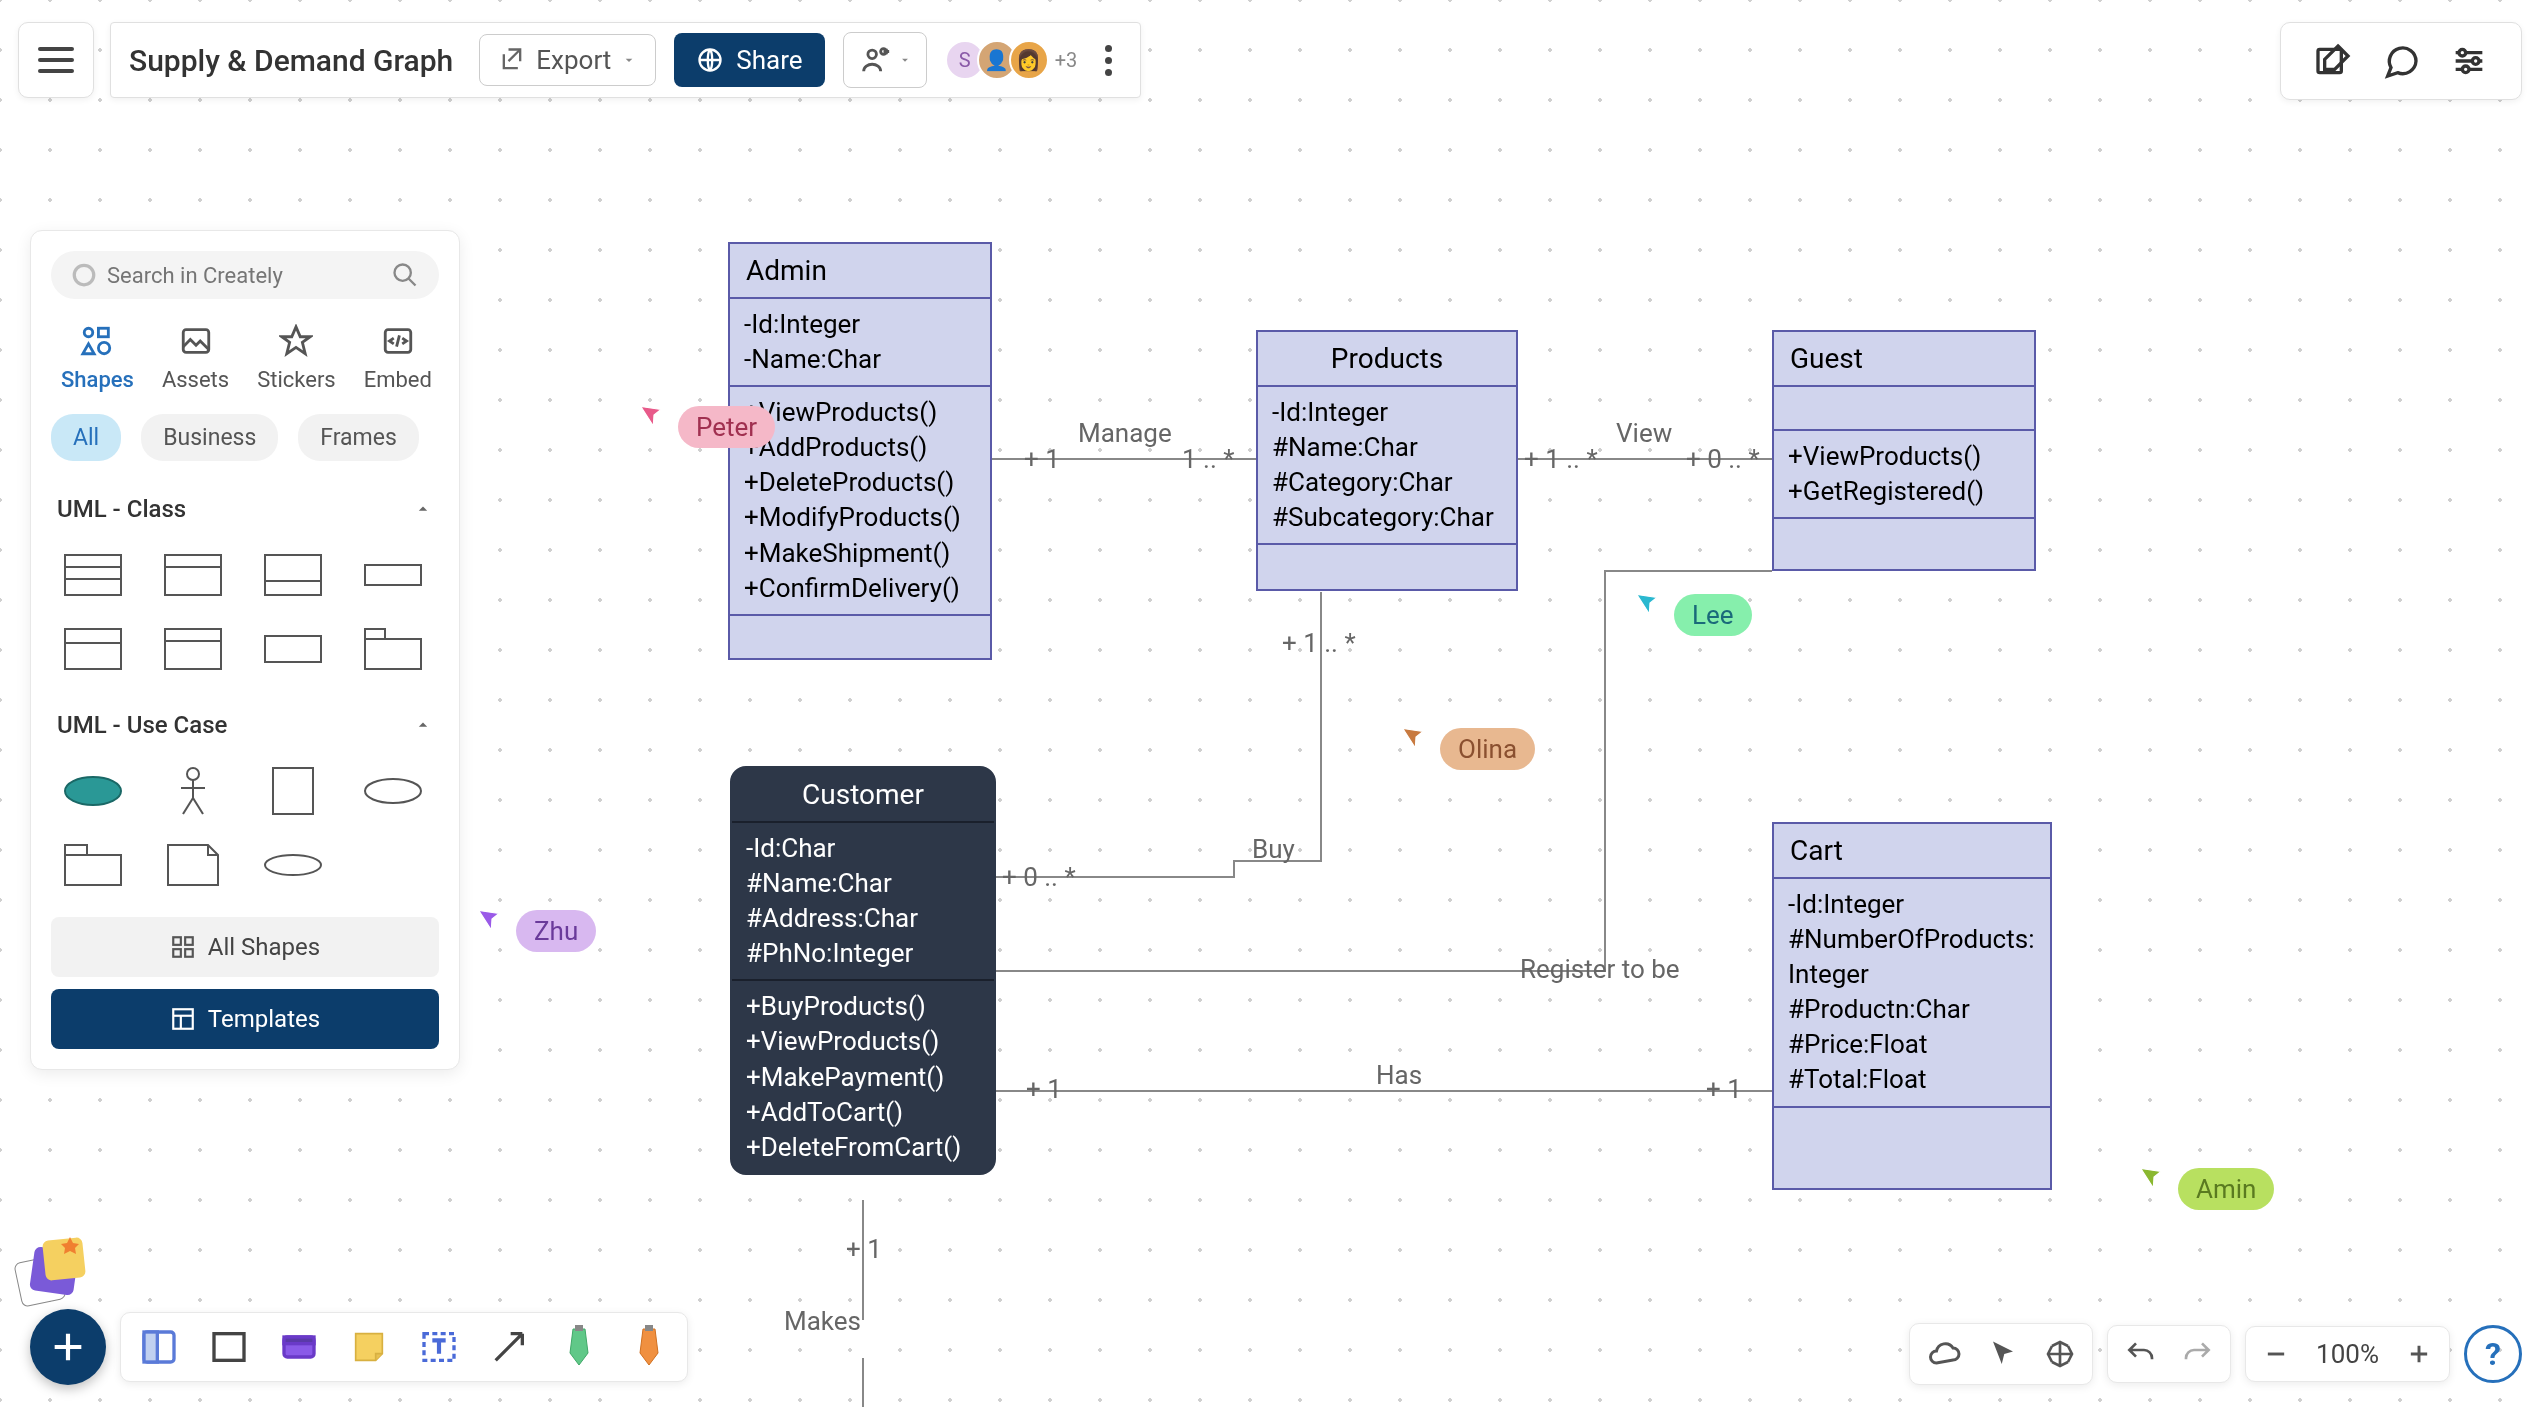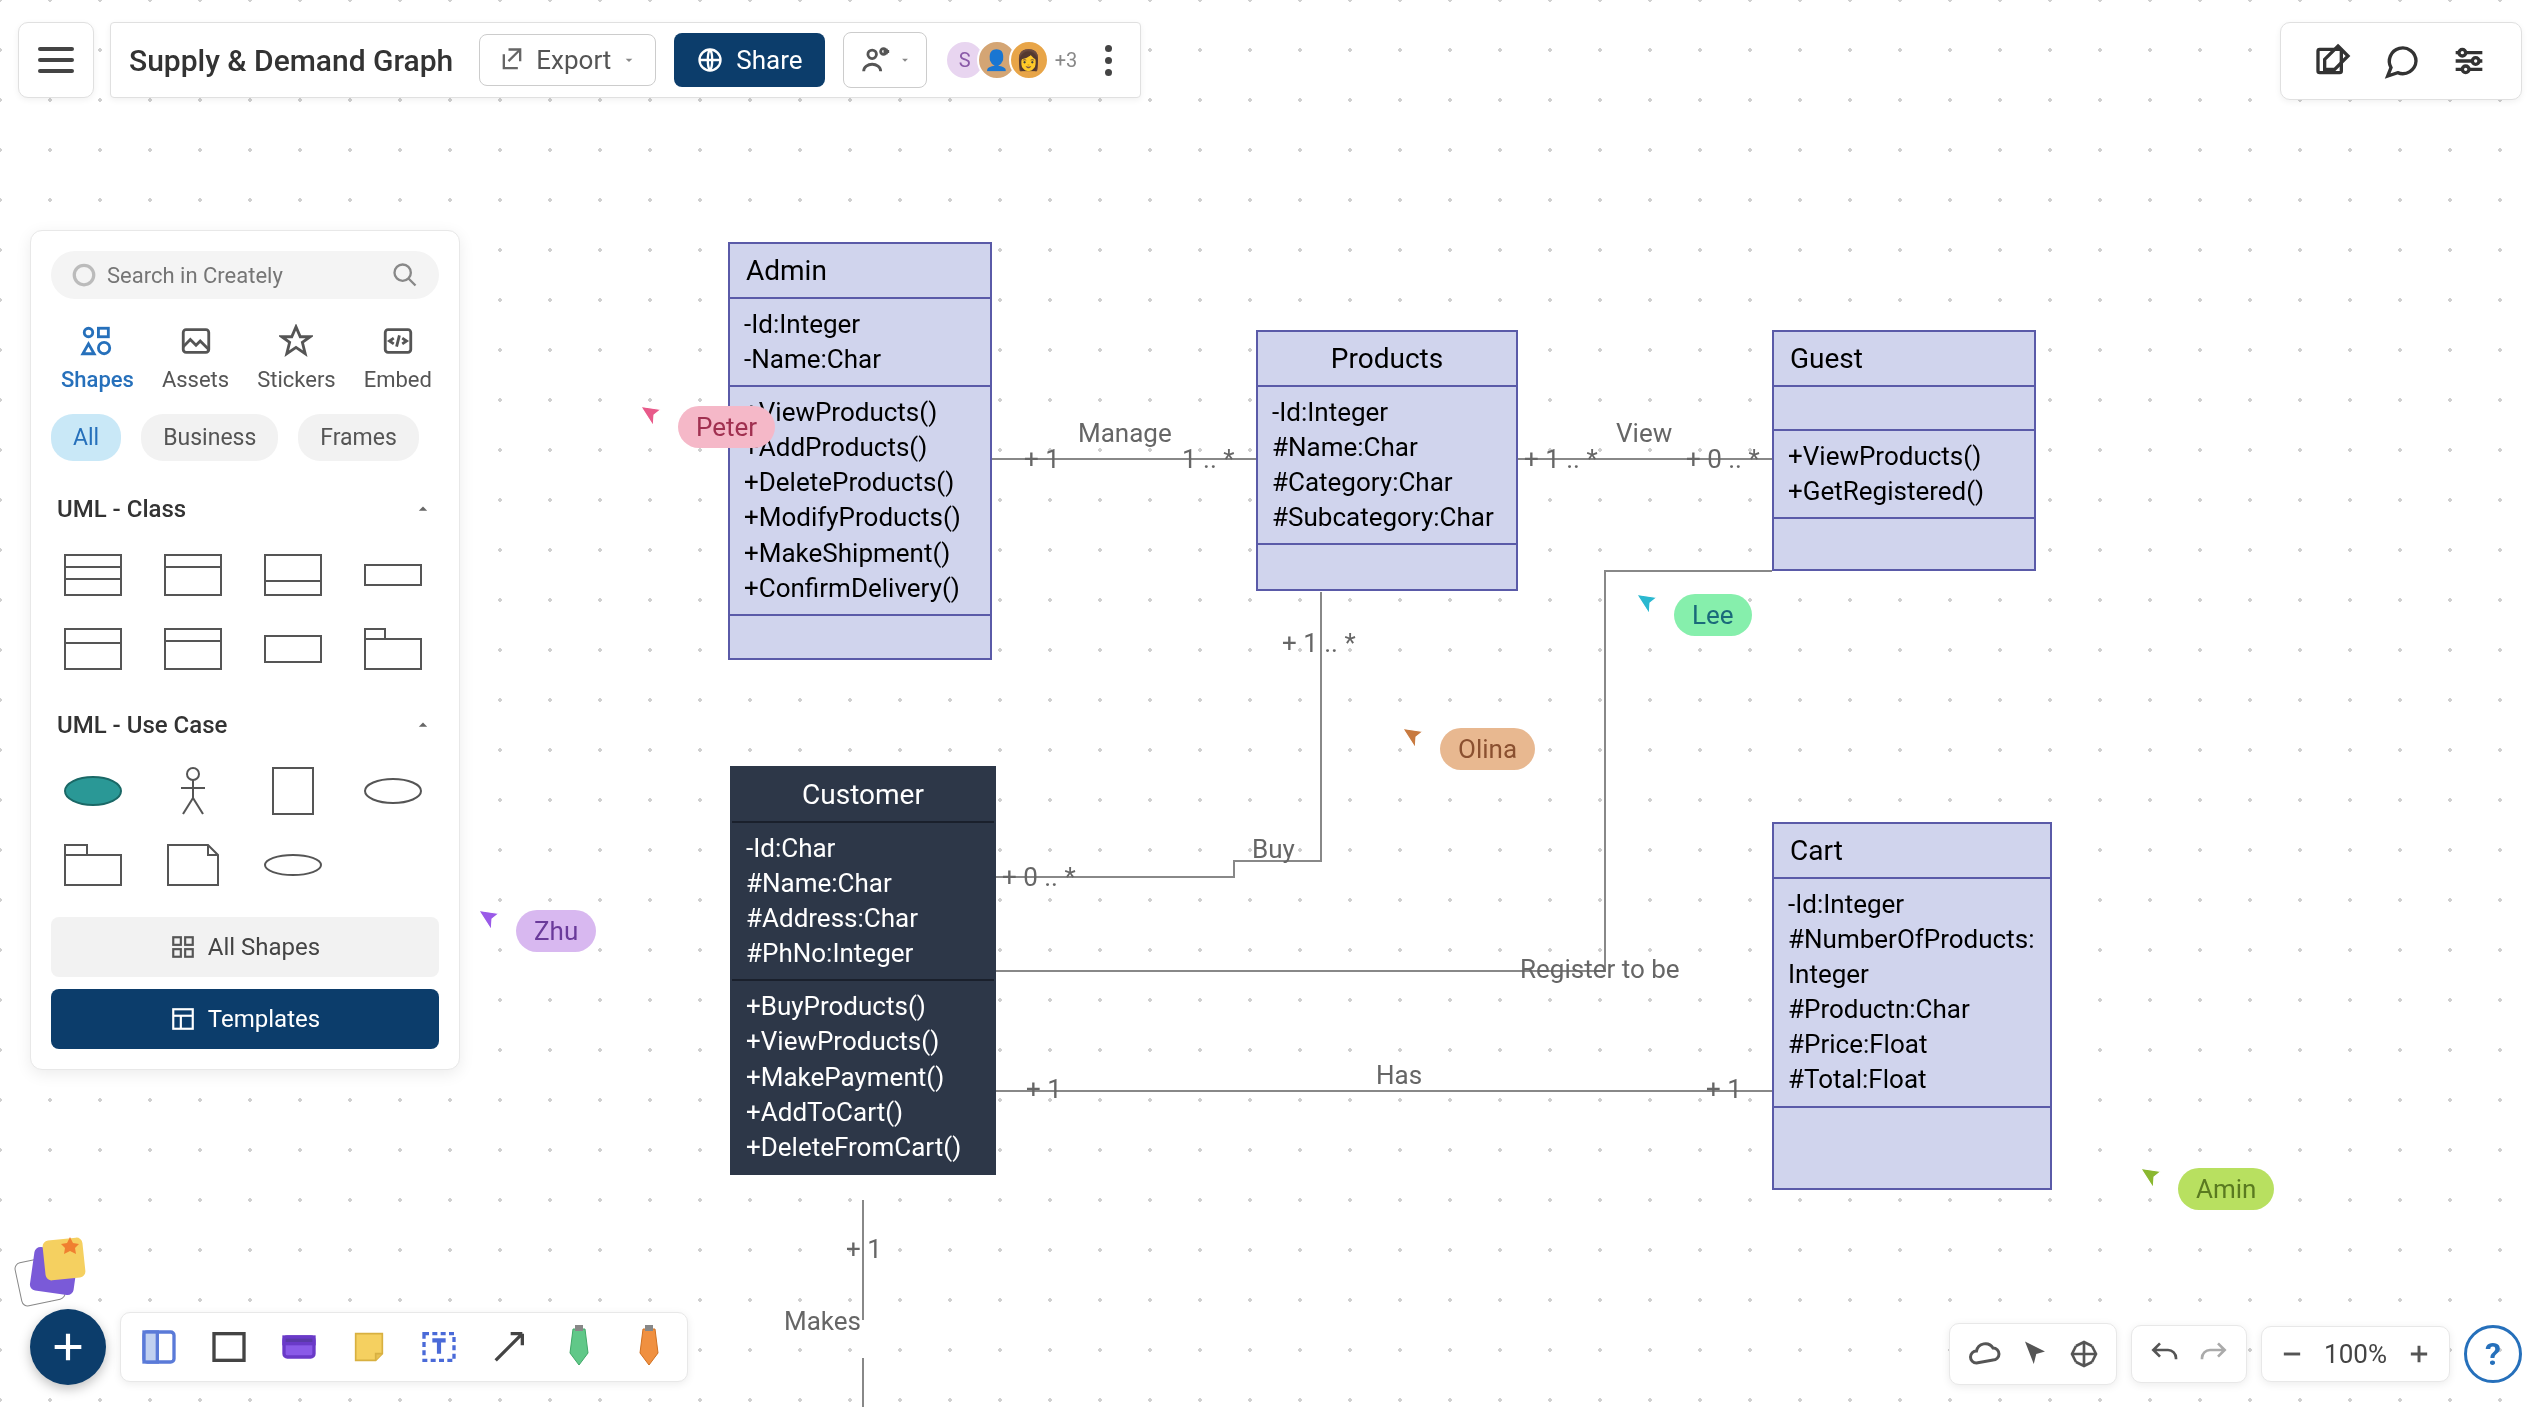--- a/index.html
+++ b/index.html
@@ -114,33 +114,33 @@
   display: flex; align-items: center; padding: 10px 14px; gap: 22px;
 }
 .btool { width: 48px; height: 48px; display: flex; align-items: center; justify-content: center; cursor: pointer; }
 
 
 .bottom-right {
   position: absolute; right: 18px; bottom: 22px; display: flex; align-items: center; gap: 14px; z-index: 95;
 }
 .br-group {
   background: #fff; border: 1px solid #e8e8e8; border-radius: 10px; box-shadow: 0 2px 8px rgba(0,0,0,0.08);
-  display: flex; align-items: center; padding: 12px 16px; gap: 18px; font-size: 26px; color: #444;
+  display: flex; align-items: center; padding: 12px 16px; gap: 26px; font-size: 26px; color: #444;
 }
 .br-icon { cursor: pointer; display:flex; align-items:center; }
 .help-btn {
   width: 58px; height: 58px; border-radius: 50%; border: 3px solid #2670bb; color: #2670bb;
   display: flex; align-items: center; justify-content: center; font-size: 32px; font-weight: 700; cursor: pointer;
 }
 
 
 .uml-box {
   position: absolute; border: 2px solid #5a5aa8; background: #d0d4ed; z-index: 10;
 }
-.uml-box.dark { background: #2d3748; border-color: #2d3748; color: #fff; }
+.uml-box.dark { background: #2d3748; border-color: #2d3748; color: #fff; border-radius: 16px; }
 .uml-title { padding: 10px 16px; font-size: 28px; border-bottom: 2px solid #5a5aa8; }
 .uml-box.dark .uml-title { border-bottom-color: #1a202c; text-align: center; }
 .uml-section { padding: 8px 14px; font-size: 26px; border-bottom: 2px solid #5a5aa8; line-height: 1.35; }
 .uml-box.dark .uml-section { border-bottom-color: #1a202c; }
 .uml-section:last-child { border-bottom: none; }
 
 
 .connector {
   position: absolute; background: #888; z-index: 5;
 }

